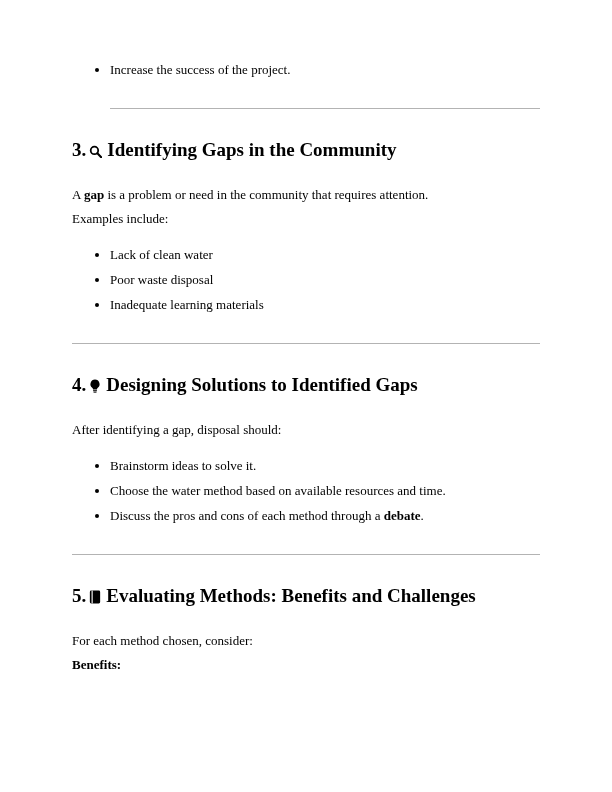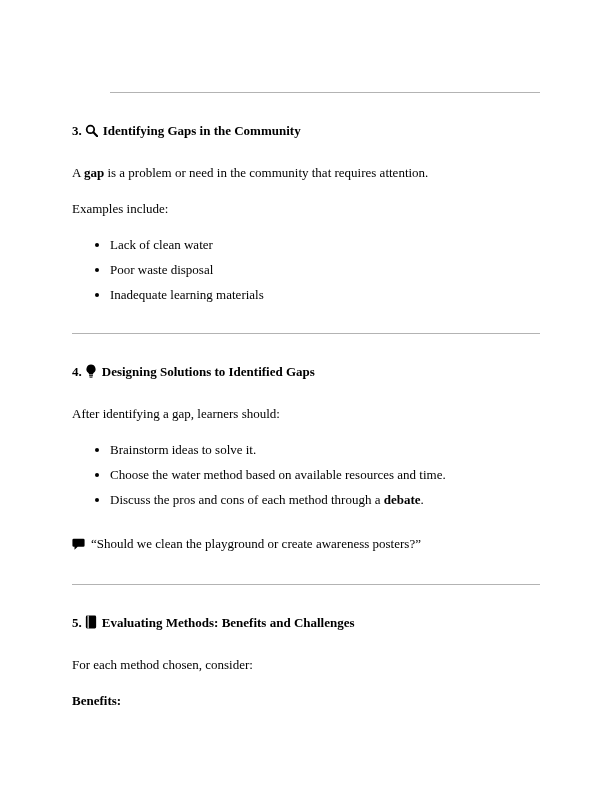--- a/index.html
+++ b/index.html
@@ -9,23 +9,23 @@
     height: 792px;
     background: #ffffff;
     font-family: "Liberation Serif", serif;
     font-size: 13px;
     color: #000;
     overflow: hidden;
   }
   .content {
     padding: 62px 72px 0 72px;
   }
-  p { margin: 20px 0; }
+  p { margin: 8px 0; }
   h3 {
-    font-size: 13px;
+    font-size: 19px;
     font-weight: bold;
     margin: 28px 0 24px 0;
   }
   ul.bullets {
     margin: 20px 0;
     padding-left: 38px;
     list-style-type: disc;
   }
   ul.bullets li { margin-bottom: 9px; }
   ul.top-list { margin-top: 0; }
@@ -45,20 +45,23 @@
   }
   .icon-lead { margin: 0 6px 0 0; }
   .quote-p { margin-top: 28px; }
 </style>
 </head>
 <body>
 
 <div class="page">
   <div class="content">
 
+    <ul class="bullets top-list">
+      <li>Increase the success of the project.</li>
+    </ul>
 
     <hr class="rule indented">
 
     <h3><span>3.</span><span class="icon"><svg width="13" height="13" viewBox="0 0 16 16">
             <circle cx="6.7" cy="6.7" r="4.6" fill="none" stroke="#000" stroke-width="2.2"></circle>
             <line x1="10.3" y1="10.3" x2="15" y2="15" stroke="#000" stroke-width="2.6" stroke-linecap="round"></line>
           </svg></span><span>Identifying Gaps in the Community</span></h3>
 
     <p><span>A </span><span class="bold">gap</span><span> is a problem or need in the community that requires attention.</span></p>
 
@@ -72,31 +75,28 @@
 
 
     <hr class="rule">
 
     <h3><span>4.</span><span class="icon"><svg width="12" height="14" viewBox="0 0 16 19">
             <path d="M8 0.8 A6.2 6.2 0 0 0 4.2 11.9 C4.9 12.5 5.4 13.3 5.4 14.1 L5.4 14.4 L10.6 14.4 L10.6 14.1 C10.6 13.3 11.1 12.5 11.8 11.9 A6.2 6.2 0 0 0 8 0.8 Z" fill="#000"></path>
             <rect x="5.4" y="15.2" width="5.2" height="1.4" fill="#000"></rect>
             <rect x="6" y="17.2" width="4" height="1.3" fill="#000"></rect>
           </svg></span><span>Designing Solutions to Identified Gaps</span></h3>
 
-    <p>After identifying a gap, learners should:</p>
+    <p>After identifying a gap, disposal should:</p>
 
     <ul class="bullets">
       <li>Brainstorm ideas to solve it.</li>
       <li>Choose the water method based on available resources and time.</li>
       <li><span>Discuss the pros and cons of each method through a </span><span class="bold">debate</span><span>.</span></li>
     </ul>
 
-    <p class="quote-p"><span class="icon icon-lead"><svg width="13" height="12" viewBox="0 0 16 15">
-            <path d="M2 0.8 L14 0.8 A1.6 1.6 0 0 1 15.6 2.4 L15.6 9.4 A1.6 1.6 0 0 1 14 11 L7 11 L3 14.6 L3 11 L2 11 A1.6 1.6 0 0 1 0.4 9.4 L0.4 2.4 A1.6 1.6 0 0 1 2 0.8 Z" fill="#000"></path>
-          </svg></span><span>“Should we clean the playground or create awareness posters?”</span></p>
 
     <hr class="rule">
 
     <h3><span>5.</span><span class="icon"><svg width="12" height="14" viewBox="0 0 14 16">
             <rect x="1" y="0.5" width="12" height="15" rx="1.6" fill="#000"></rect>
             <rect x="3" y="0.5" width="1.3" height="15" fill="#fff"></rect>
           </svg></span><span>Evaluating Methods: Benefits and Challenges</span></h3>
 
     <p>For each method chosen, consider:</p>
 

